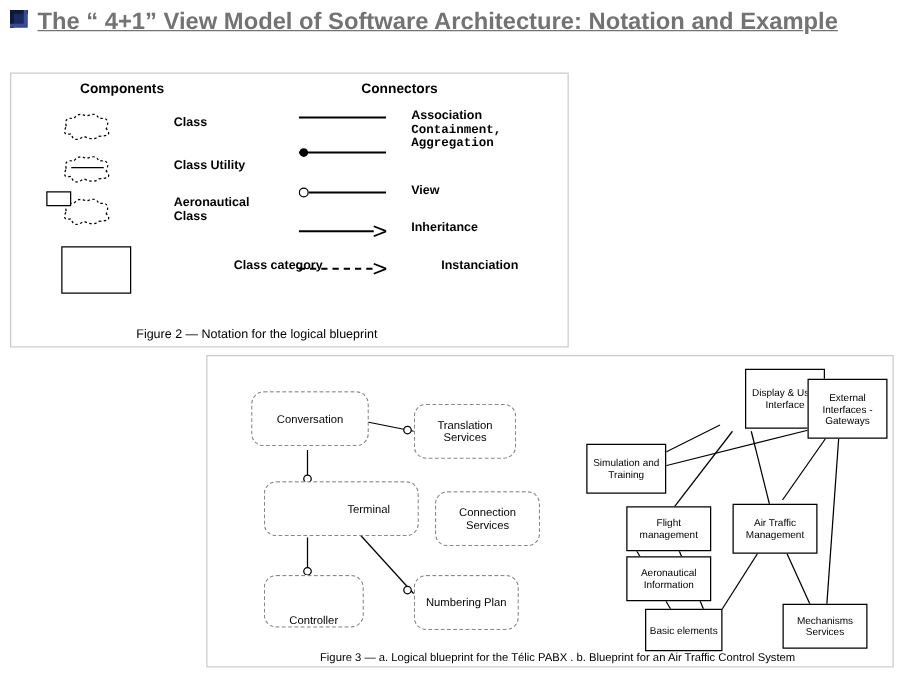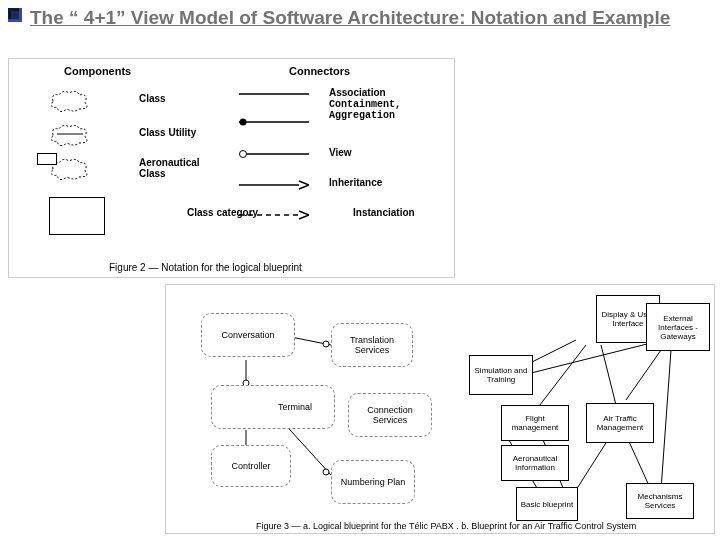--- a/index.html
+++ b/index.html
@@ -188,21 +188,21 @@
     </div>
   <div class="dashbox" style="left:165px; top:38px; width:80px; height:42px;">
       <span>Translation Services</span>
     </div>
   <div class="dashbox" style="left:45px; top:100px; width:78px; height:42px;padding-left:44px;">
       <span>Terminal</span>
     </div>
   <div class="dashbox" style="left:182px; top:108px; width:82px; height:42px;">
       <span>Connection Services</span>
     </div>
-  <div class="dashbox" style="left:45px; top:160px; width:78px; height:40px;">
+  <div class="dashbox" style="left:45px; top:175px; width:78px; height:40px;align-items:flex-end;">
       <span>Controller</span>
     </div>
   <div class="dashbox" style="left:165px; top:175px; width:82px; height:42px;">
       <span>Numbering Plan</span>
     </div>
 
   <svg style="left:310px; top:0; width:238px; height:240px;">
     <line x1="65" y1="210" x2="30" y2="150" stroke="#000"></line>
     <line x1="90" y1="210" x2="65" y2="150" stroke="#000"></line>
     <line x1="100" y1="205" x2="135" y2="150" stroke="#000"></line>
@@ -227,20 +227,20 @@
   <div class="solidbox" style="left:335px; top:120px; width:62px; height:30px;">
       <span>Flight management</span>
     </div>
   <div class="solidbox" style="left:420px; top:118px; width:62px; height:34px;">
       <span>Air Traffic Management</span>
     </div>
   <div class="solidbox" style="left:335px; top:160px; width:62px; height:30px;">
       <span>Aeronautical Information</span>
     </div>
   <div class="solidbox" style="left:350px; top:202px; width:56px; height:28px;">
-      <span>Basic blueprint</span>
+      <span>Basic elements</span>
     </div>
   <div class="solidbox" style="left:460px; top:198px; width:62px; height:30px;">
       <span>Mechanisms Services</span>
     </div>
 
   <div class="caption3">Figure 3 — a. Logical blueprint for the Télic PABX . b. Blueprint for an Air Traffic Control System</div>
 </div>
 
 </body></html>

